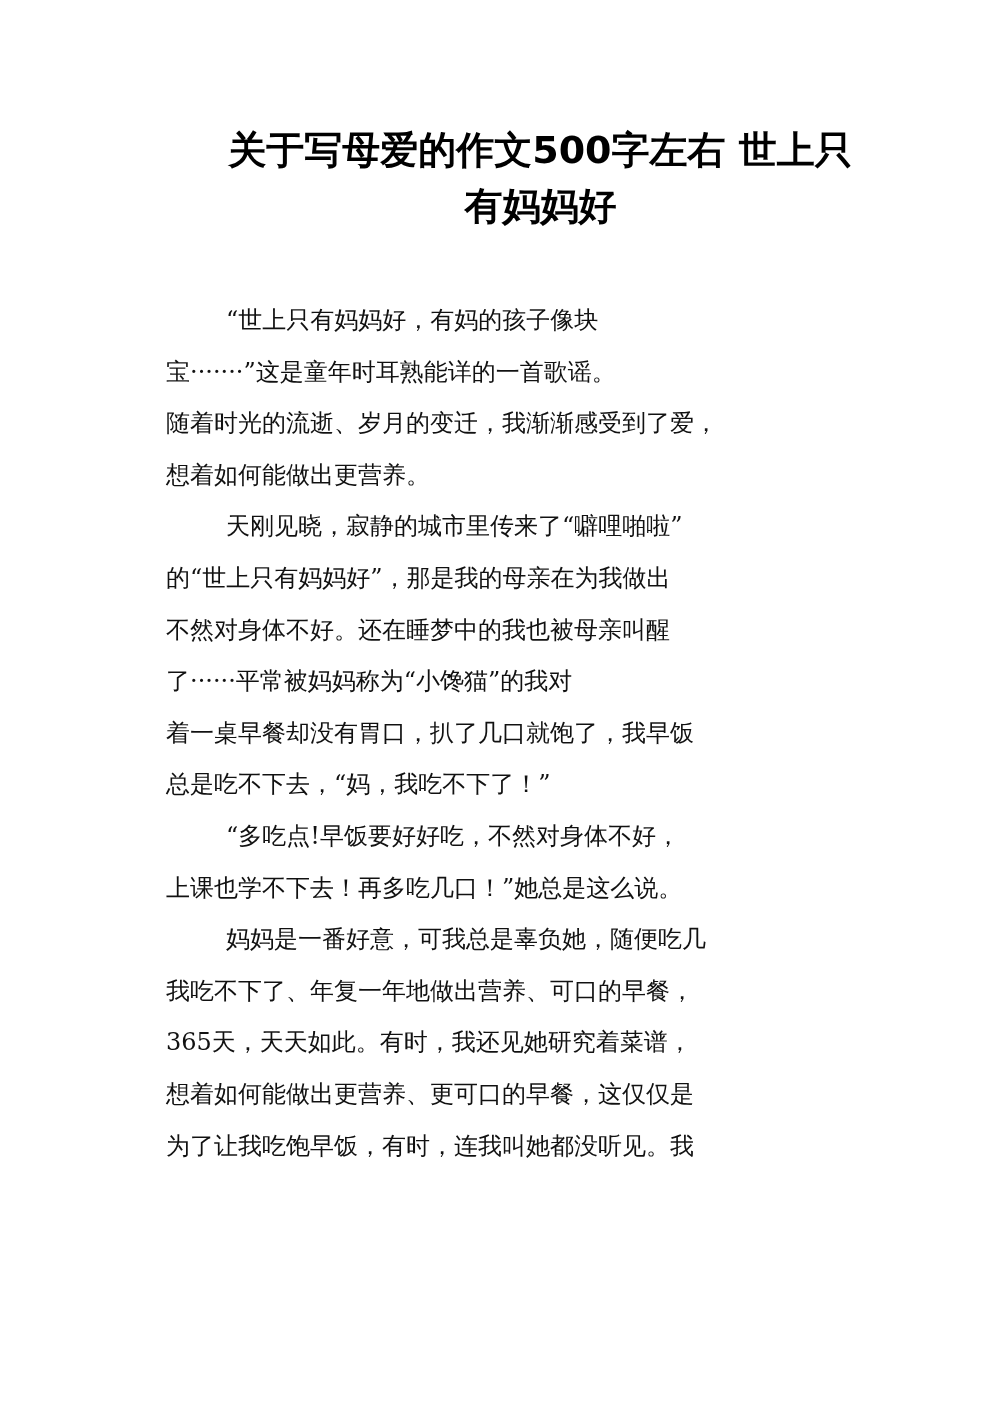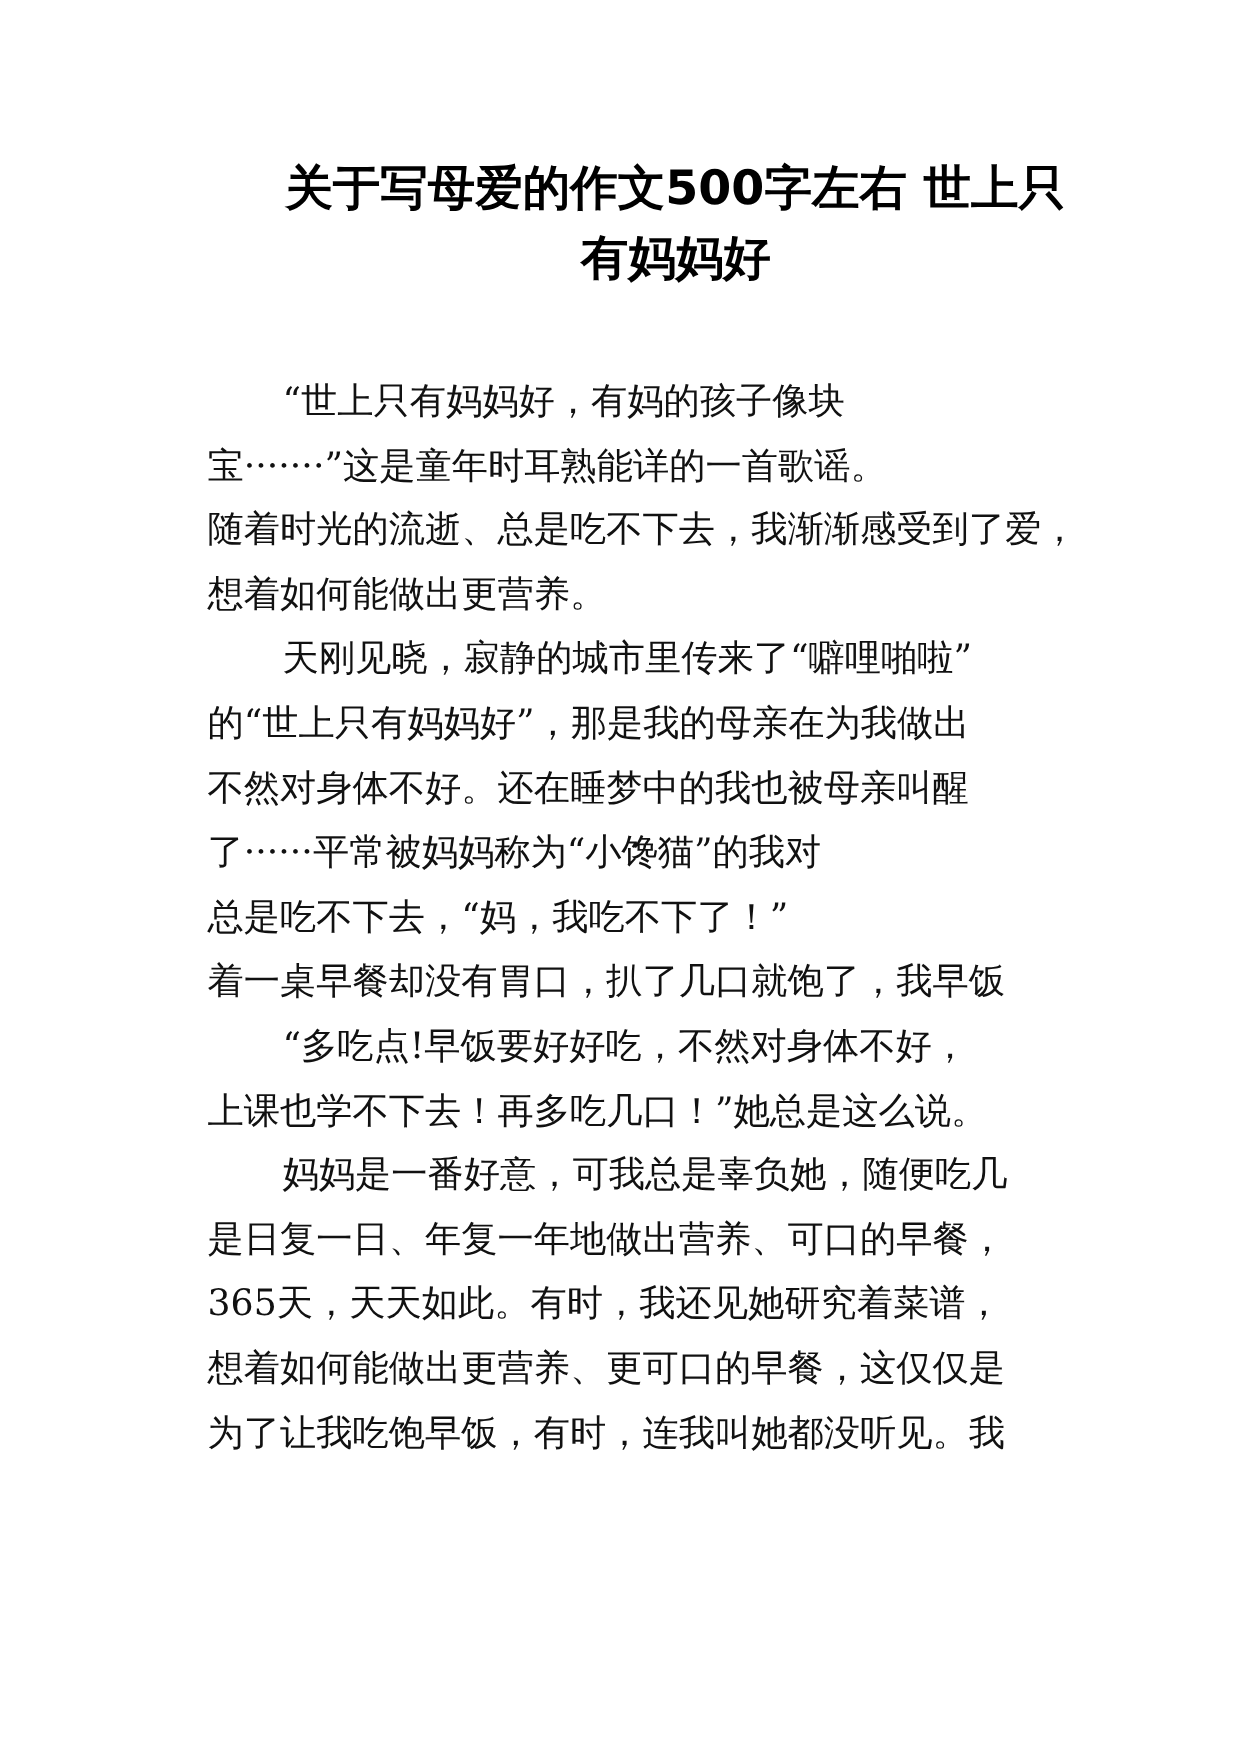--- a/index.html
+++ b/index.html
@@ -39,21 +39,21 @@
     .title-line {
       display: block;
       white-space: nowrap;
     }
     .body {
       position: absolute;
       left: 166px;
       top: 295px;
       width: 680px;
       font-family: "DejaVu Serif", "Liberation Serif", serif;
-      font-size: 29px;
+      font-size: 24px;
       line-height: 51.6px;
       color: #111111;
     }
     .line {
       display: block;
       white-space: nowrap;
       height: 51.6px;
     }
     .line.indent {
       padding-left: 60px;
@@ -64,29 +64,29 @@
 
 <div class="page">
   <div class="title">
     <span class="title-line">关于写母爱的作文500字左右  世上只</span>
     <span class="title-line">有妈妈好</span>
   </div>
 
   <div class="body">
     <span class="line indent">“世上只有妈妈好，有妈的孩子像块</span>
     <span class="line">宝·······”这是童年时耳熟能详的一首歌谣。</span>
-    <span class="line">随着时光的流逝、总是吃不下去，我渐渐感受到了爱，</span>
+    <span class="line">随着时光的流逝、岁月的变迁，我渐渐感受到了爱，</span>
     <span class="line">想着如何能做出更营养。</span>
     <span class="line indent">天刚见晓，寂静的城市里传来了“噼哩啪啦”</span>
     <span class="line">的“世上只有妈妈好”，那是我的母亲在为我做出</span>
     <span class="line">不然对身体不好。还在睡梦中的我也被母亲叫醒</span>
     <span class="line">了······平常被妈妈称为“小馋猫”的我对</span>
+    <span class="line">着一桌早餐却没有胃口，扒了几口就饱了，我早饭</span>
     <span class="line">总是吃不下去，“妈，我吃不下了！”</span>
-    <span class="line">着一桌早餐却没有胃口，扒了几口就饱了，我早饭</span>
     <span class="line indent">“多吃点!早饭要好好吃，不然对身体不好，</span>
     <span class="line">上课也学不下去！再多吃几口！”她总是这么说。</span>
     <span class="line indent">妈妈是一番好意，可我总是辜负她，随便吃几</span>
-    <span class="line">是日复一日、年复一年地做出营养、可口的早餐，</span>
+    <span class="line">我吃不下了、年复一年地做出营养、可口的早餐，</span>
     <span class="line">365天，天天如此。有时，我还见她研究着菜谱，</span>
     <span class="line">想着如何能做出更营养、更可口的早餐，这仅仅是</span>
     <span class="line">为了让我吃饱早饭，有时，连我叫她都没听见。我</span>
   </div>
 </div>
 
 </body></html>

